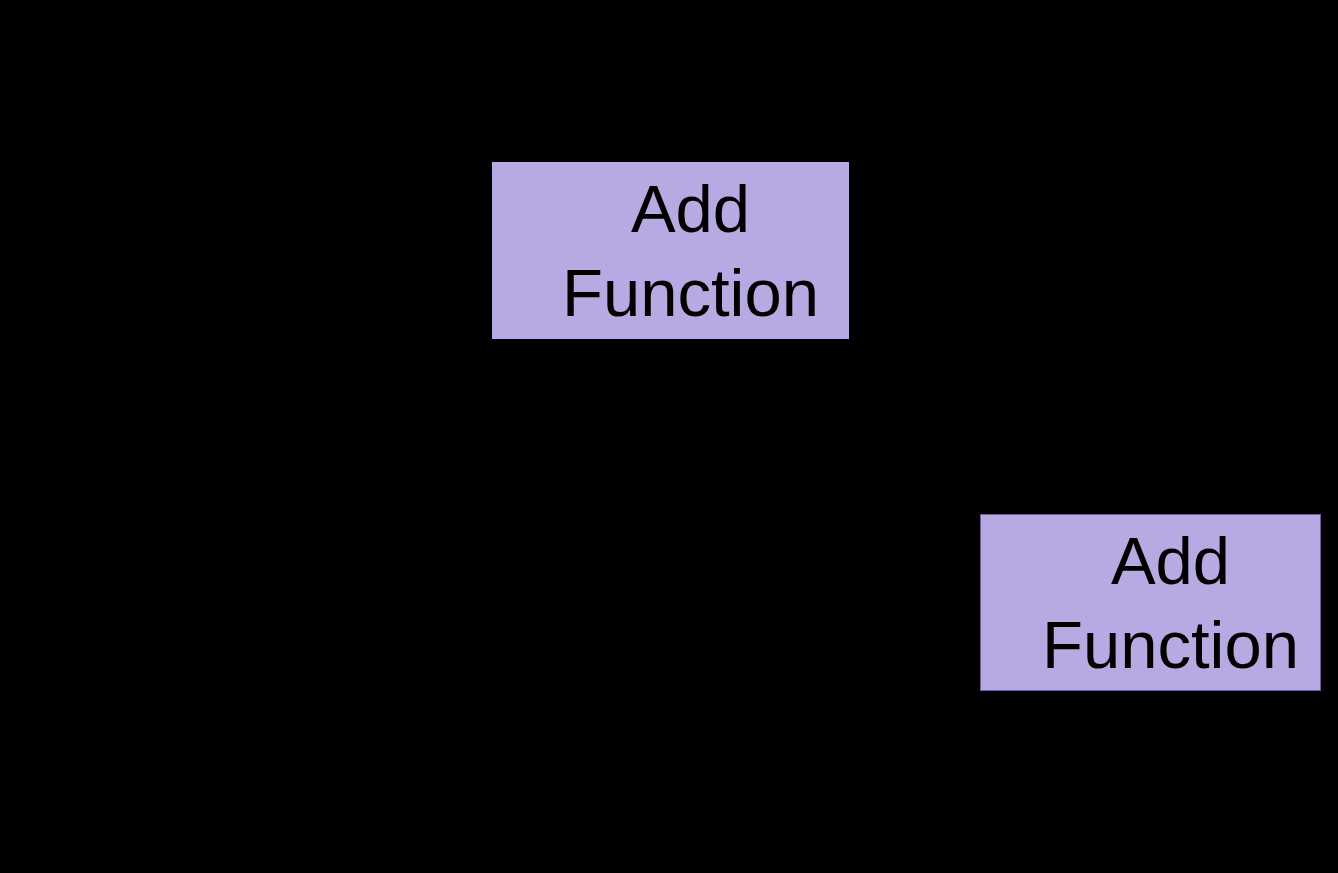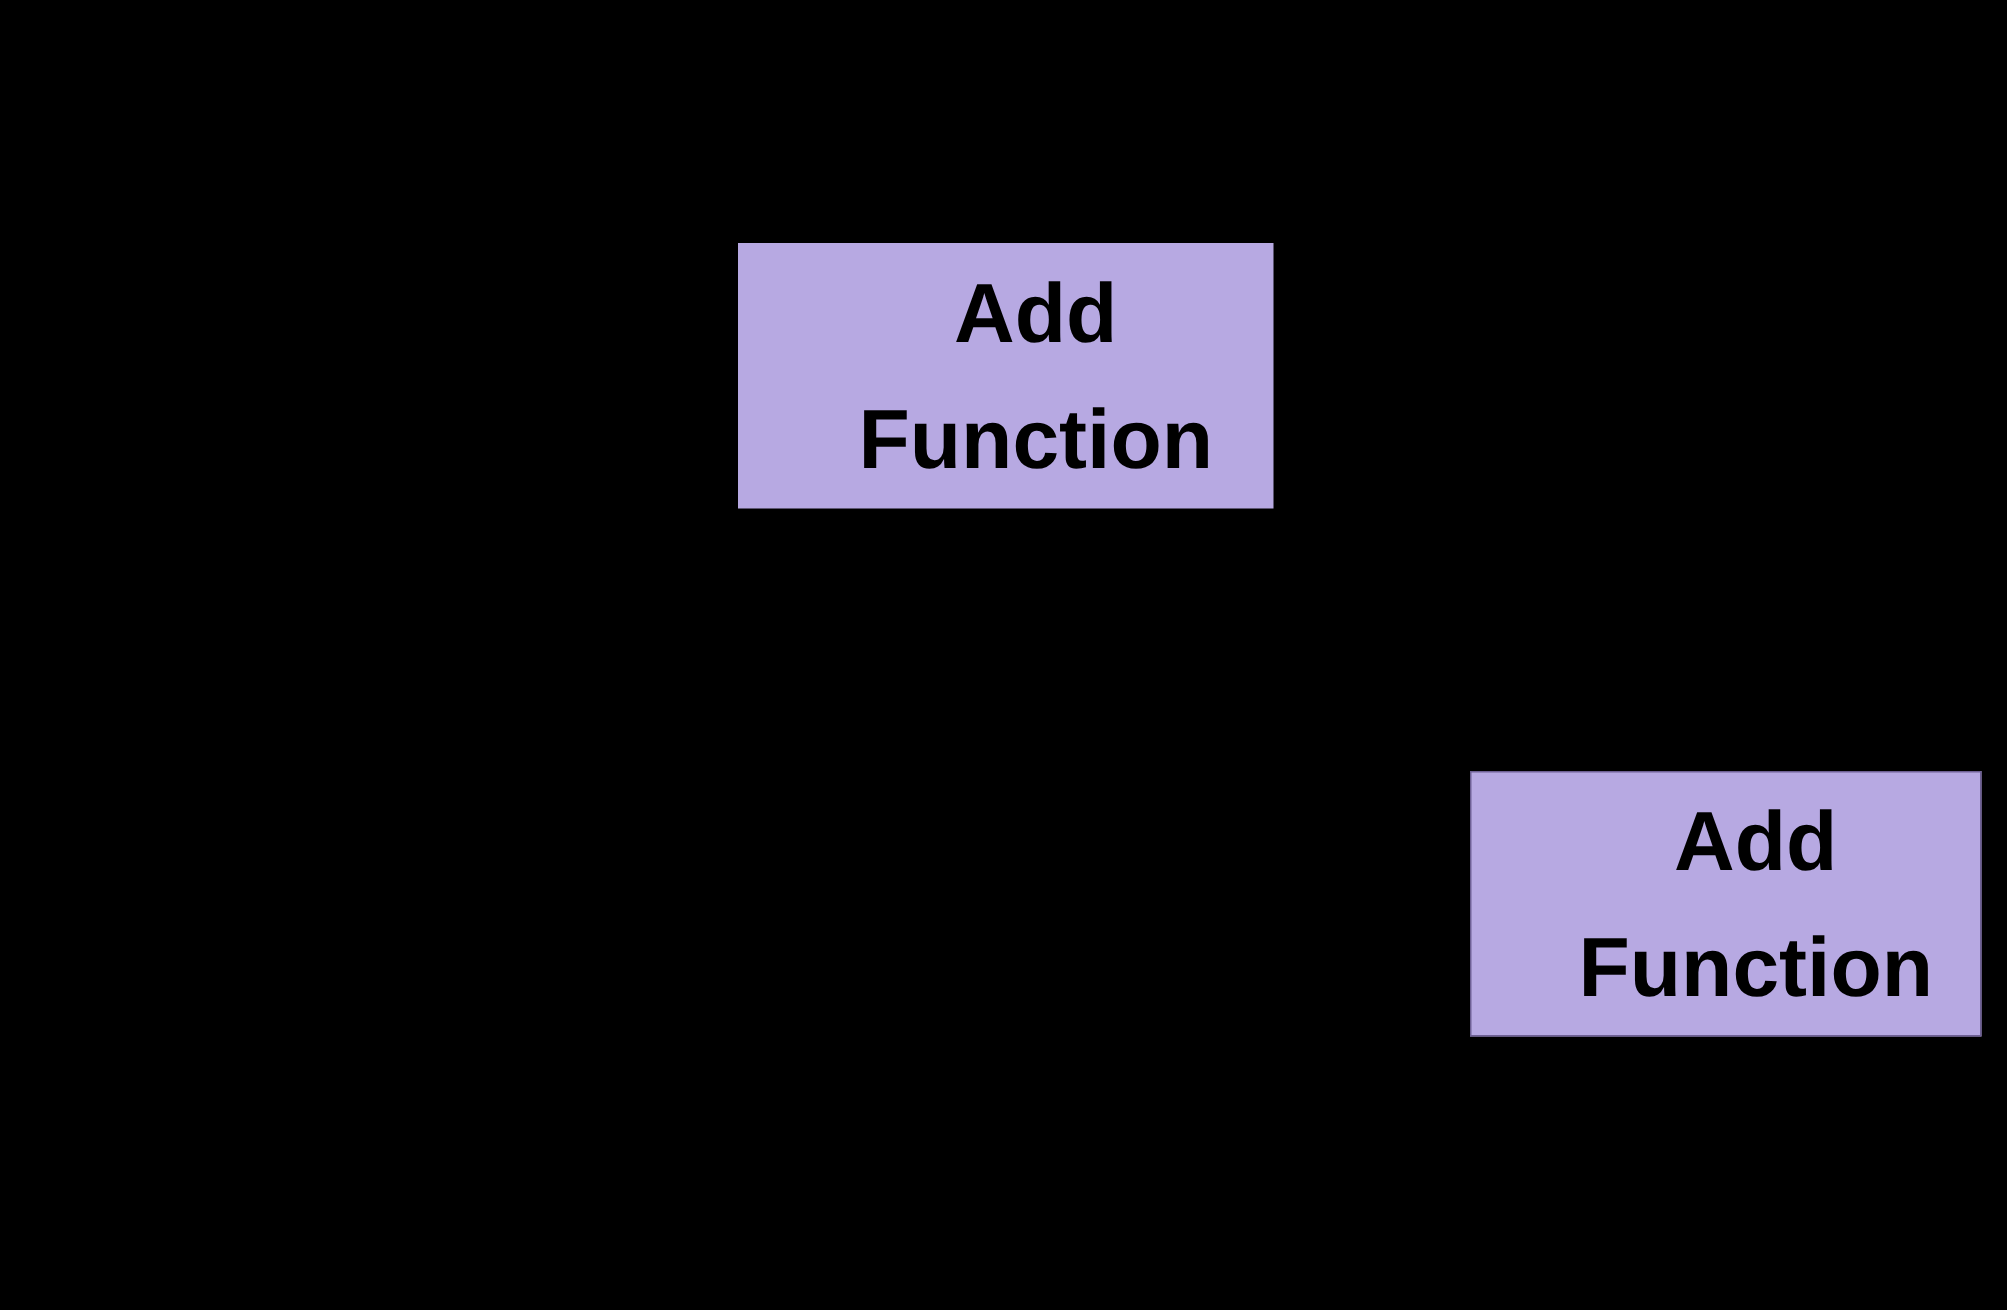--- a/index.html
+++ b/index.html
@@ -21,23 +21,23 @@
 
   .node {
     position: absolute;
     background: var(--node-fill, #b7a9e2);
     color: var(--node-text, #000000);
     display: flex;
     flex-direction: column;
     align-items: center;
     justify-content: center;
     text-align: center;
-    font-size: 56px;
+    font-size: 67px;
     line-height: 84px;
-    font-weight: 700;
+    font-weight: 400;
     box-sizing: border-box;
     cursor: pointer;
     padding-left: 40px;
   }
 
   .node--1 {
     left: 492px;
     top: 162px;
     width: 357px;
     height: 177px;

